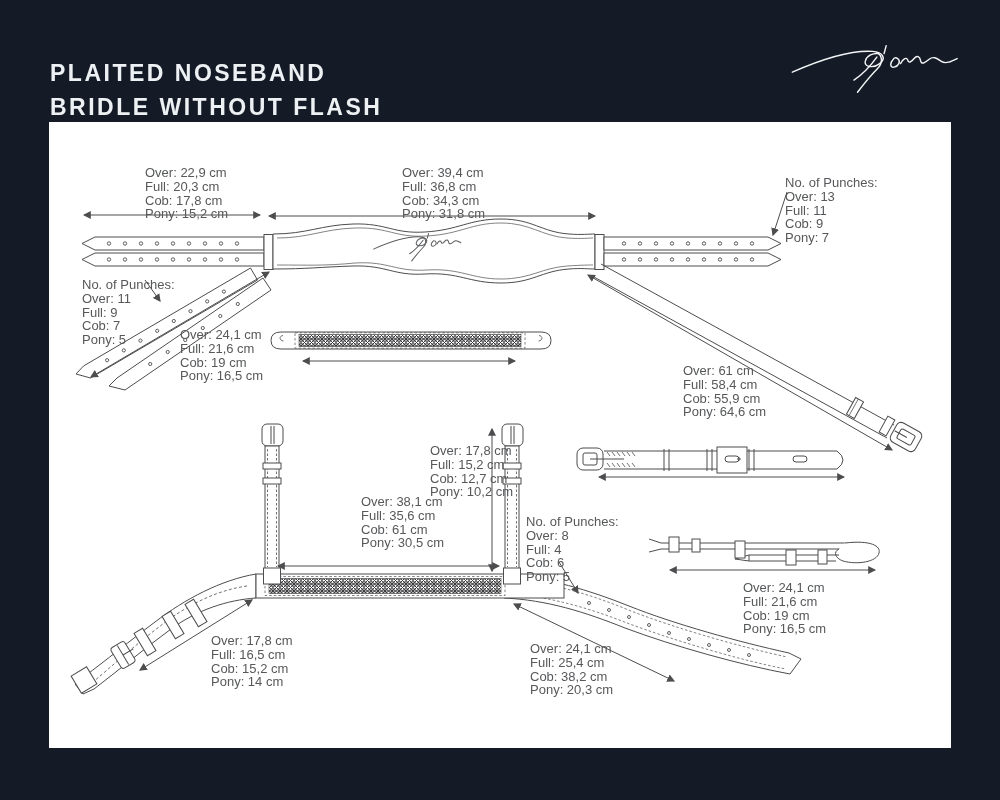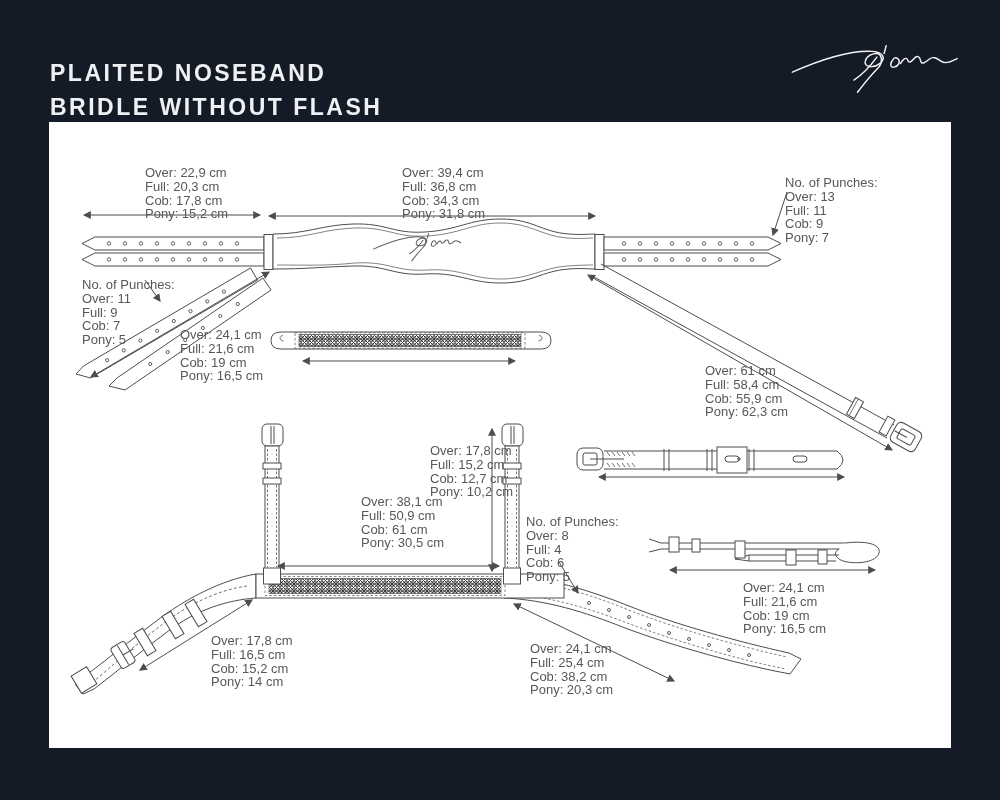--- a/index.html
+++ b/index.html
@@ -327,37 +327,37 @@
   </div>
 
   <div class="mblock" style="left:131px;top:206px">
     <div>Over: 24,1 cm</div>
     <div>Full: 21,6 cm</div>
     <div>Cob: 19 cm</div>
     <div>Pony: 16,5 cm</div>
   </div>
 
 
-  <div class="mblock" style="left:656px;top:242px">
+  <div class="mblock" style="left:634px;top:242px">
     <div>Over: 61 cm</div>
     <div>Full: 58,4 cm</div>
     <div>Cob: 55,9 cm</div>
-    <div>Pony: 62,3 cm</div>
+    <div>Pony: 64,6 cm</div>
   </div>
 
   <div class="mblock" style="left:381px;top:322px">
     <div>Over: 17,8 cm</div>
     <div>Full: 15,2 cm</div>
     <div>Cob: 12,7 cm</div>
     <div>Pony: 10,2 cm</div>
   </div>
 
   <div class="mblock" style="left:312px;top:373px">
     <div>Over: 38,1 cm</div>
-    <div>Full: 50,9 cm</div>
+    <div>Full: 35,6 cm</div>
     <div>Cob: 61 cm</div>
     <div>Pony: 30,5 cm</div>
   </div>
 
   <div class="mblock" style="left:477px;top:393px">
     <div>No. of Punches:</div>
     <div>Over: 8</div>
     <div>Full: 4</div>
     <div>Cob: 6</div>
     <div>Pony: 5</div>

